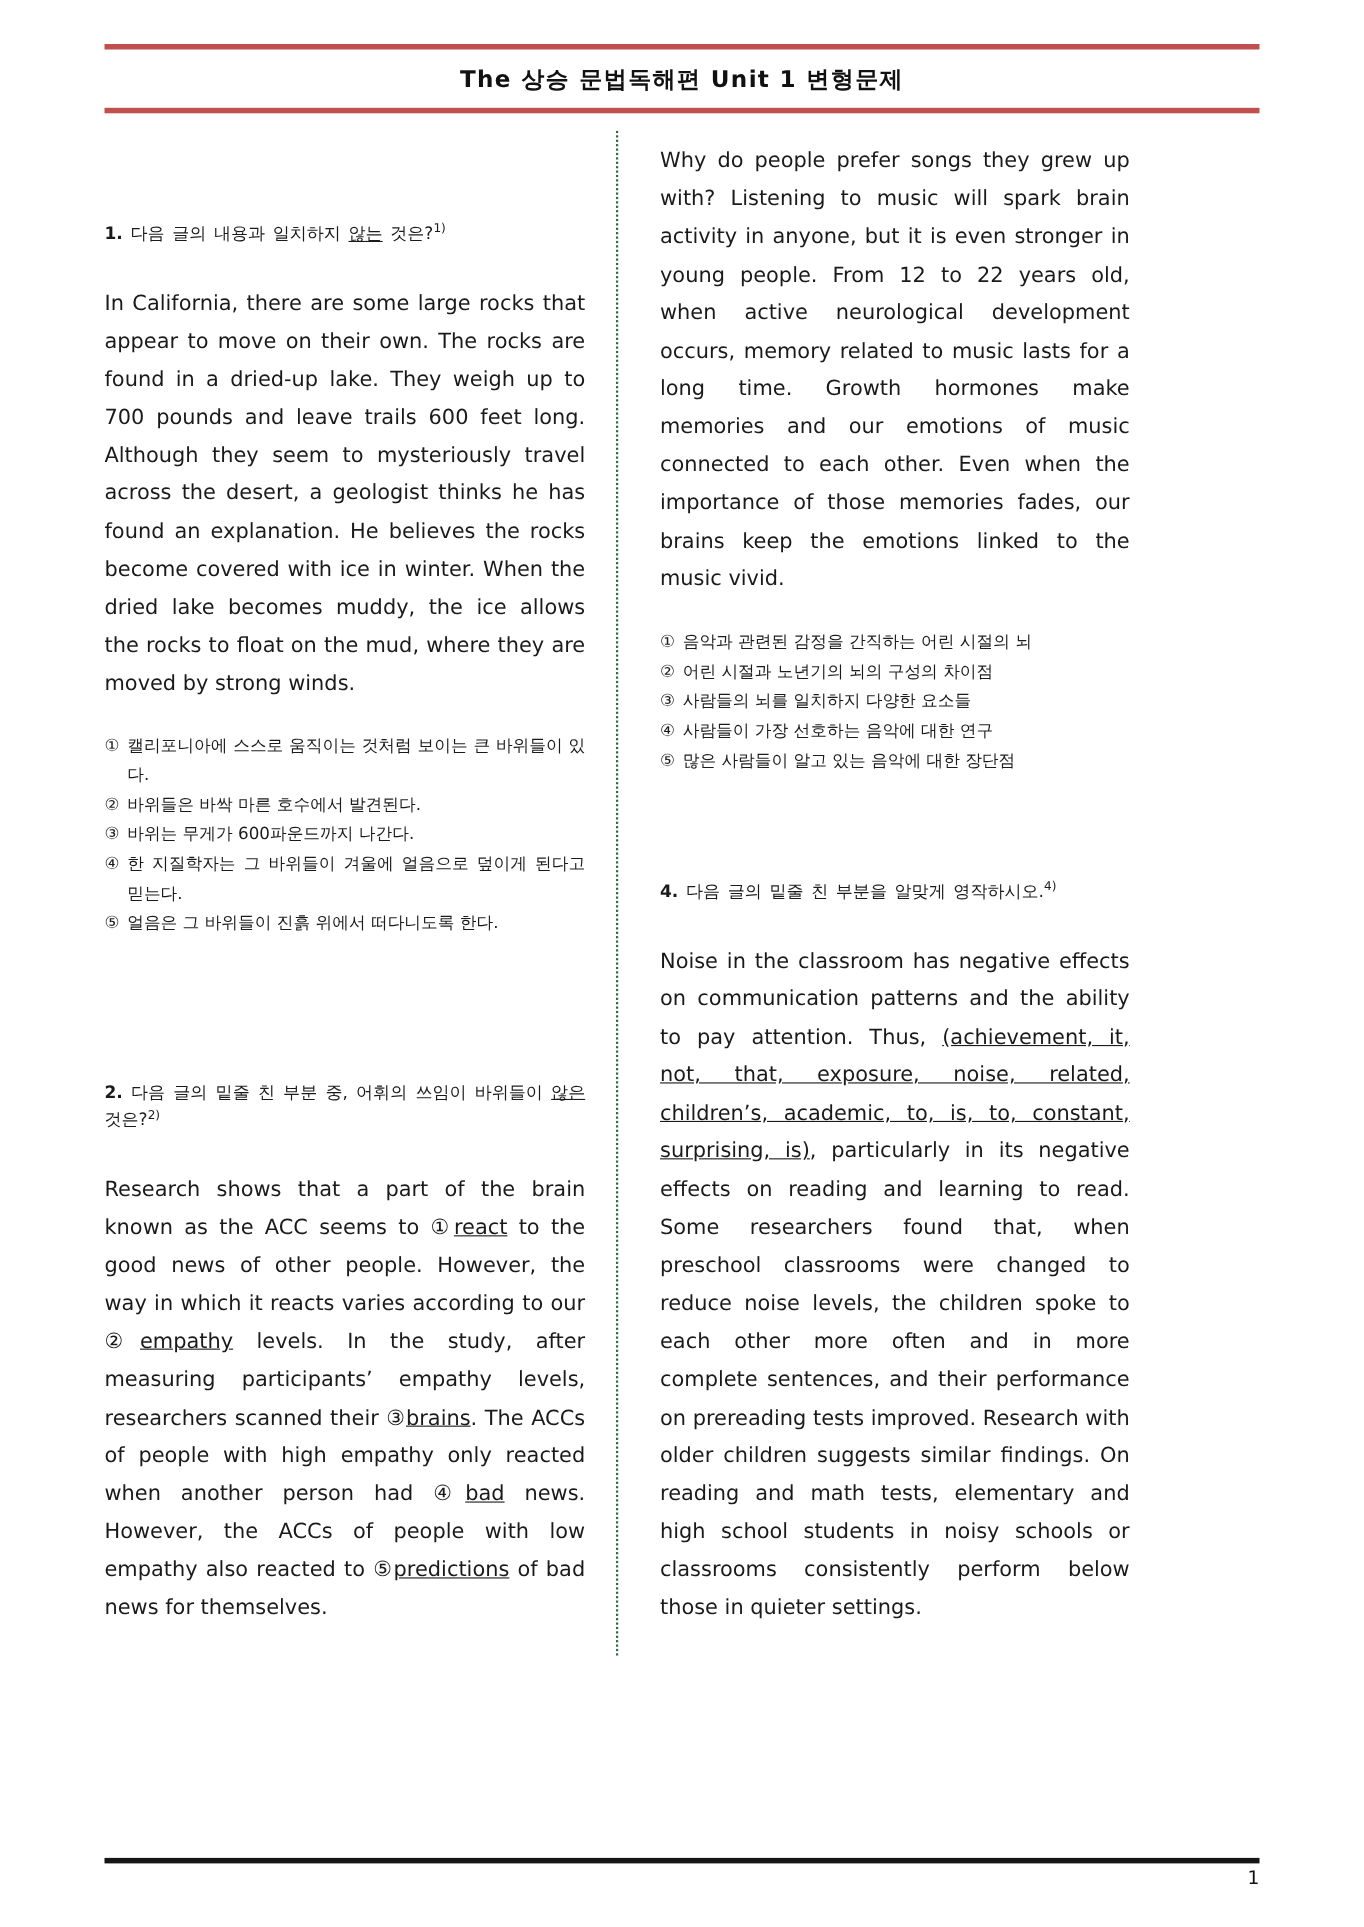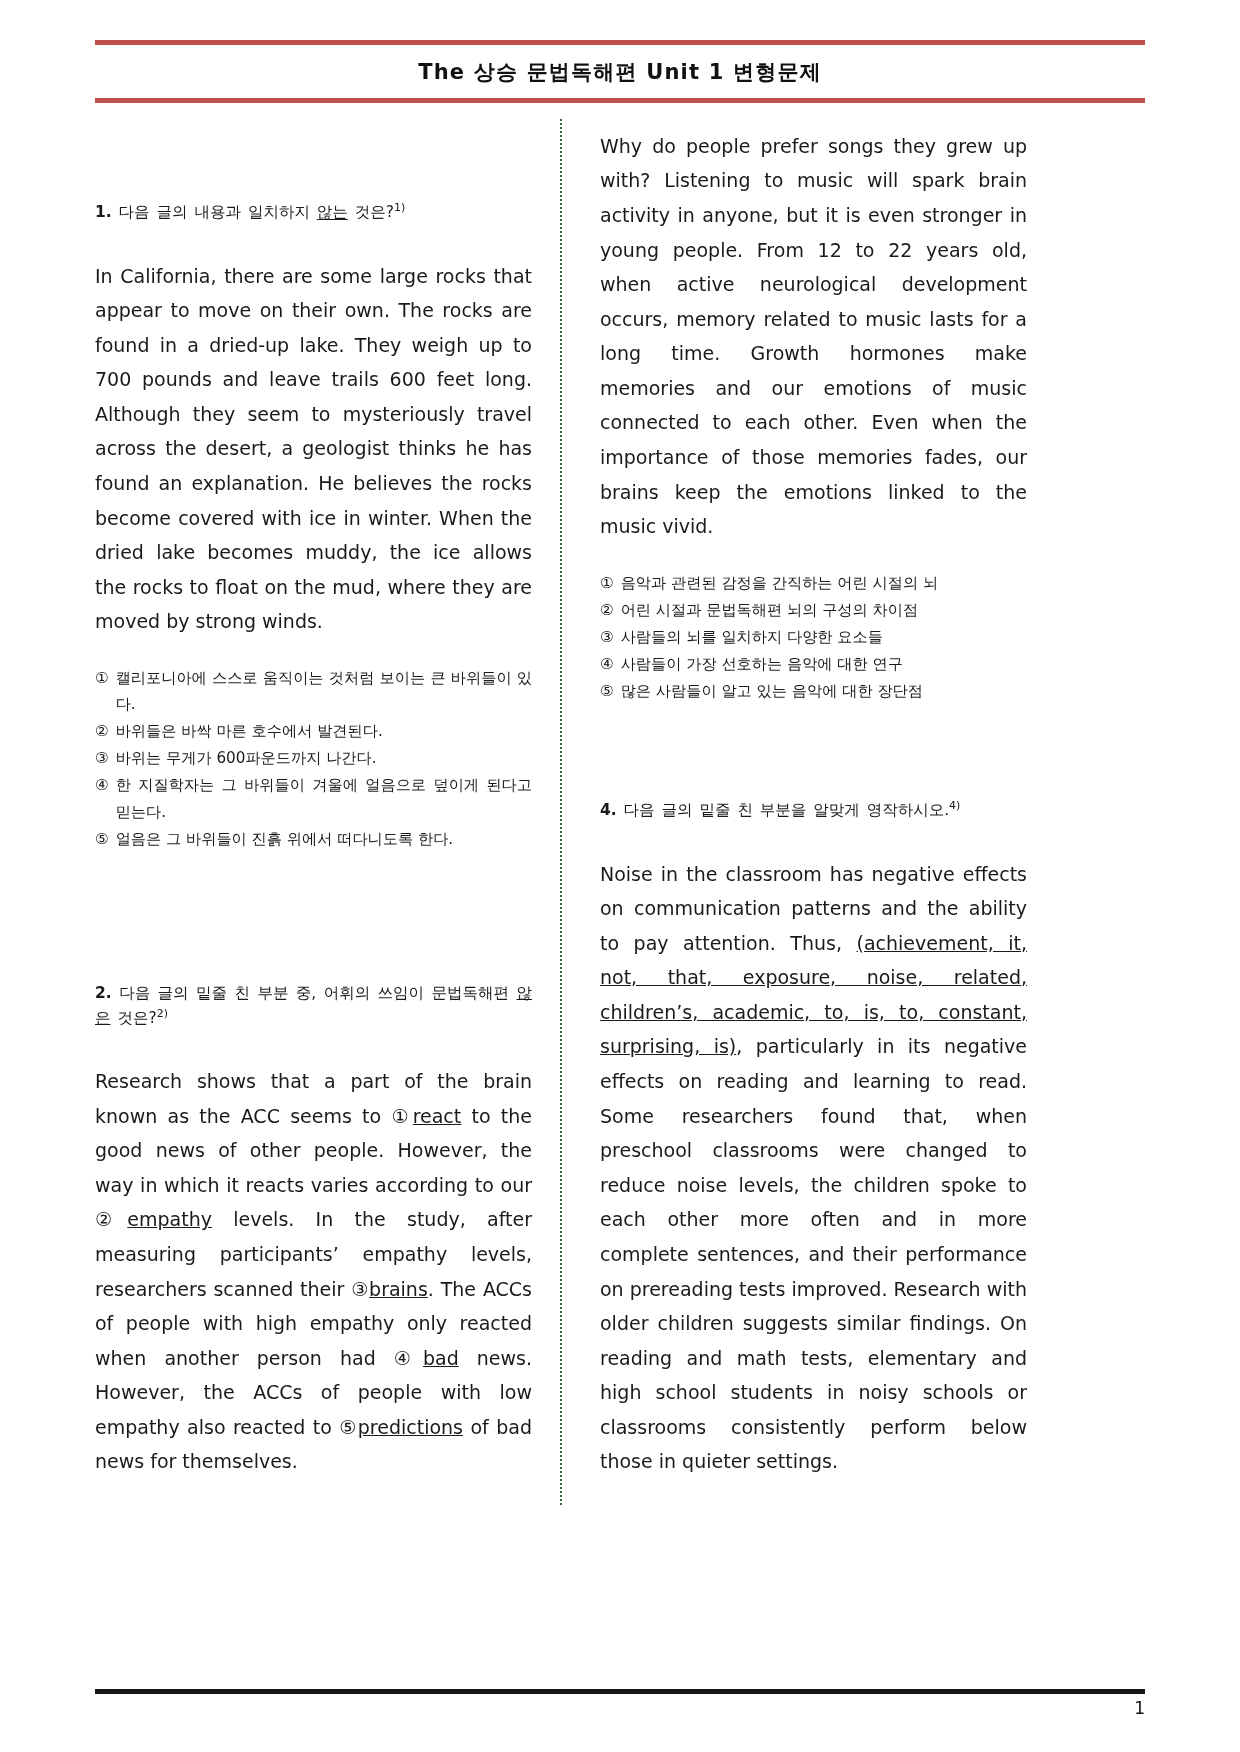--- a/index.html
+++ b/index.html
@@ -164,40 +164,40 @@
             <li>
               <span class="mark">⑤</span>
               <span class="txt">얼음은 그 바위들이 진흙 위에서 떠다니도록 한다.</span>
             </li>
           </ul>
       </div>
 
       <div class="gap-1"></div>
 
       <div class="q-block">
-        <div class="q-stem"><span class="num">2.</span><span> 다음 글의 밑줄 친 부분 중, 어휘의 쓰임이 문법독해편 </span><u>않은</u><span> 것은?</span><span class="fnref">2)</span></div>
+        <div class="q-stem"><span class="num">2.</span><span> 다음 글의 밑줄 친 부분 중, 어휘의 쓰임이 바위들이 </span><u>않은</u><span> 것은?</span><span class="fnref">2)</span></div>
         <div class="passage" id="q2-passage"><span>Research shows that a part of the brain known as the ACC seems to </span><span><span>①</span><u>react</u></span><span> to the good news of other people. However, the way in which it reacts varies according to our </span><span><span>②</span><u>empathy</u></span><span> levels. In the study, after measuring participants’ empathy levels, researchers scanned their </span><span><span>③</span><u>brains</u></span><span>. The ACCs of people with high empathy only reacted when another person had </span><span><span>④</span><u>bad</u></span><span> news. However, the ACCs of people with low empathy also reacted to </span><span><span>⑤</span><u>predictions</u></span><span> of bad news for themselves.</span></div>
       </div>
 
     </div>
 
     <div class="divider"></div>
 
     <div class="col col-right">
 
       <div class="q-block">
         <div class="passage">Why do people prefer songs they grew up with? Listening to music will spark brain activity in anyone, but it is even stronger in young people. From 12 to 22 years old, when active neurological development occurs, memory related to music lasts for a long time. Growth hormones make memories and our emotions of music connected to each other. Even when the importance of those memories fades, our brains keep the emotions linked to the music vivid.</div>
         <ul class="choices" id="q3-choices">
             <li>
               <span class="mark">①</span>
               <span class="txt">음악과 관련된 감정을 간직하는 어린 시절의 뇌</span>
             </li>
             <li>
               <span class="mark">②</span>
-              <span class="txt">어린 시절과 문법독해편 뇌의 구성의 차이점</span>
+              <span class="txt">어린 시절과 노년기의 뇌의 구성의 차이점</span>
             </li>
             <li>
               <span class="mark">③</span>
               <span class="txt">사람들의 뇌를 일치하지 다양한 요소들</span>
             </li>
             <li>
               <span class="mark">④</span>
               <span class="txt">사람들이 가장 선호하는 음악에 대한 연구</span>
             </li>
             <li>

